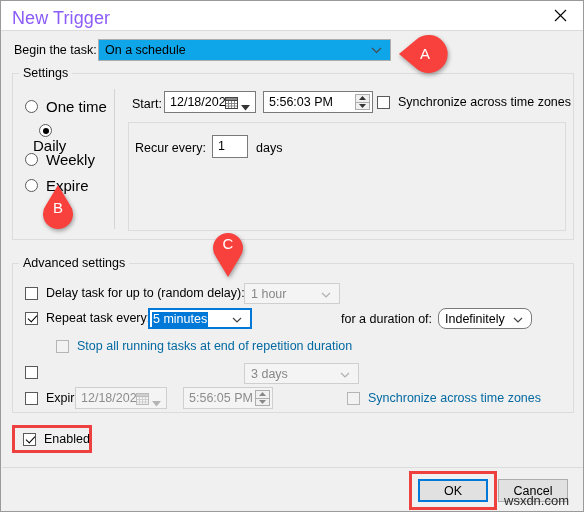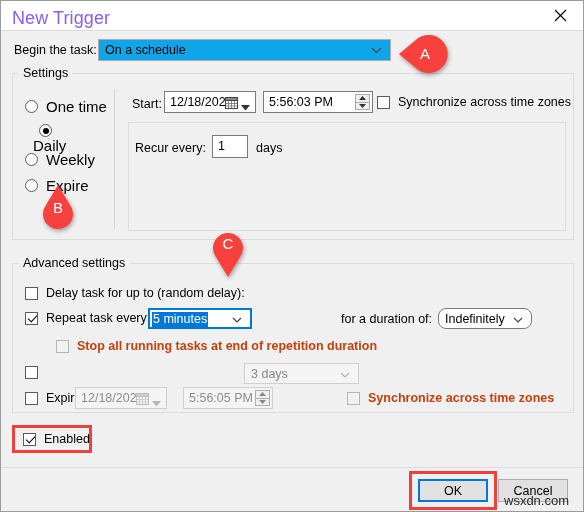--- a/index.html
+++ b/index.html
@@ -202,21 +202,21 @@
     width: 4px; height: 8px;
     border: solid #000;
     border-width: 0 1.6px 1.6px 0;
     transform: rotate(43deg);
   }
   .cb-label {
     margin-left: 8px;
     font-size: 12.5px;
     white-space: nowrap;
   }
-  .cb-label.disabled { color: #c2410c; font-weight: bold; }
+  .cb-label.disabled { color: #0369a1; }
 
   
   #recur-panel {
     position: absolute;
     left: 127px; top: 121px;
     width: 438px; height: 109px;
     border: 1px solid #dcdcdc;
     box-sizing: border-box;
   }
   #recur-label { position: absolute; left: 134px; top: 140px; font-size: 12.5px; }
@@ -416,20 +416,28 @@
   </div>
   <div id="recur-days">days</div>
 
   <div id="advanced-box" class="groupbox"></div>
   <div id="advanced-legend" class="group-legend">Advanced settings</div>
 
   <div class="cb-row" style="left:24px; top:285px;">
     <span class="cb"></span>
     <span class="cb-label">Delay task for up to (random delay):</span>
   </div>
+  <div id="delay-combo" class="adv-combo">
+    <span class="cv">1 hour</span>
+    <span class="chev">
+      <svg width="10" height="6" viewBox="0 0 10 6">
+          <polyline points="1,1 5,5 9,1" fill="none" stroke="#b0b0b0" stroke-width="1.2"></polyline>
+        </svg>
+    </span>
+  </div>
 
   <div class="cb-row" style="left:24px; top:310px;">
     <span class="cb checked"></span>
     <span class="cb-label">Repeat task every:</span>
   </div>
   <div id="repeat-combo" class="adv-combo">
     <span class="sel">5 minutes</span>
     <span class="chev">
       <svg width="10" height="6" viewBox="0 0 10 6">
           <polyline points="1,1 5,5 9,1" fill="none" stroke="#444" stroke-width="1.2"></polyline>

